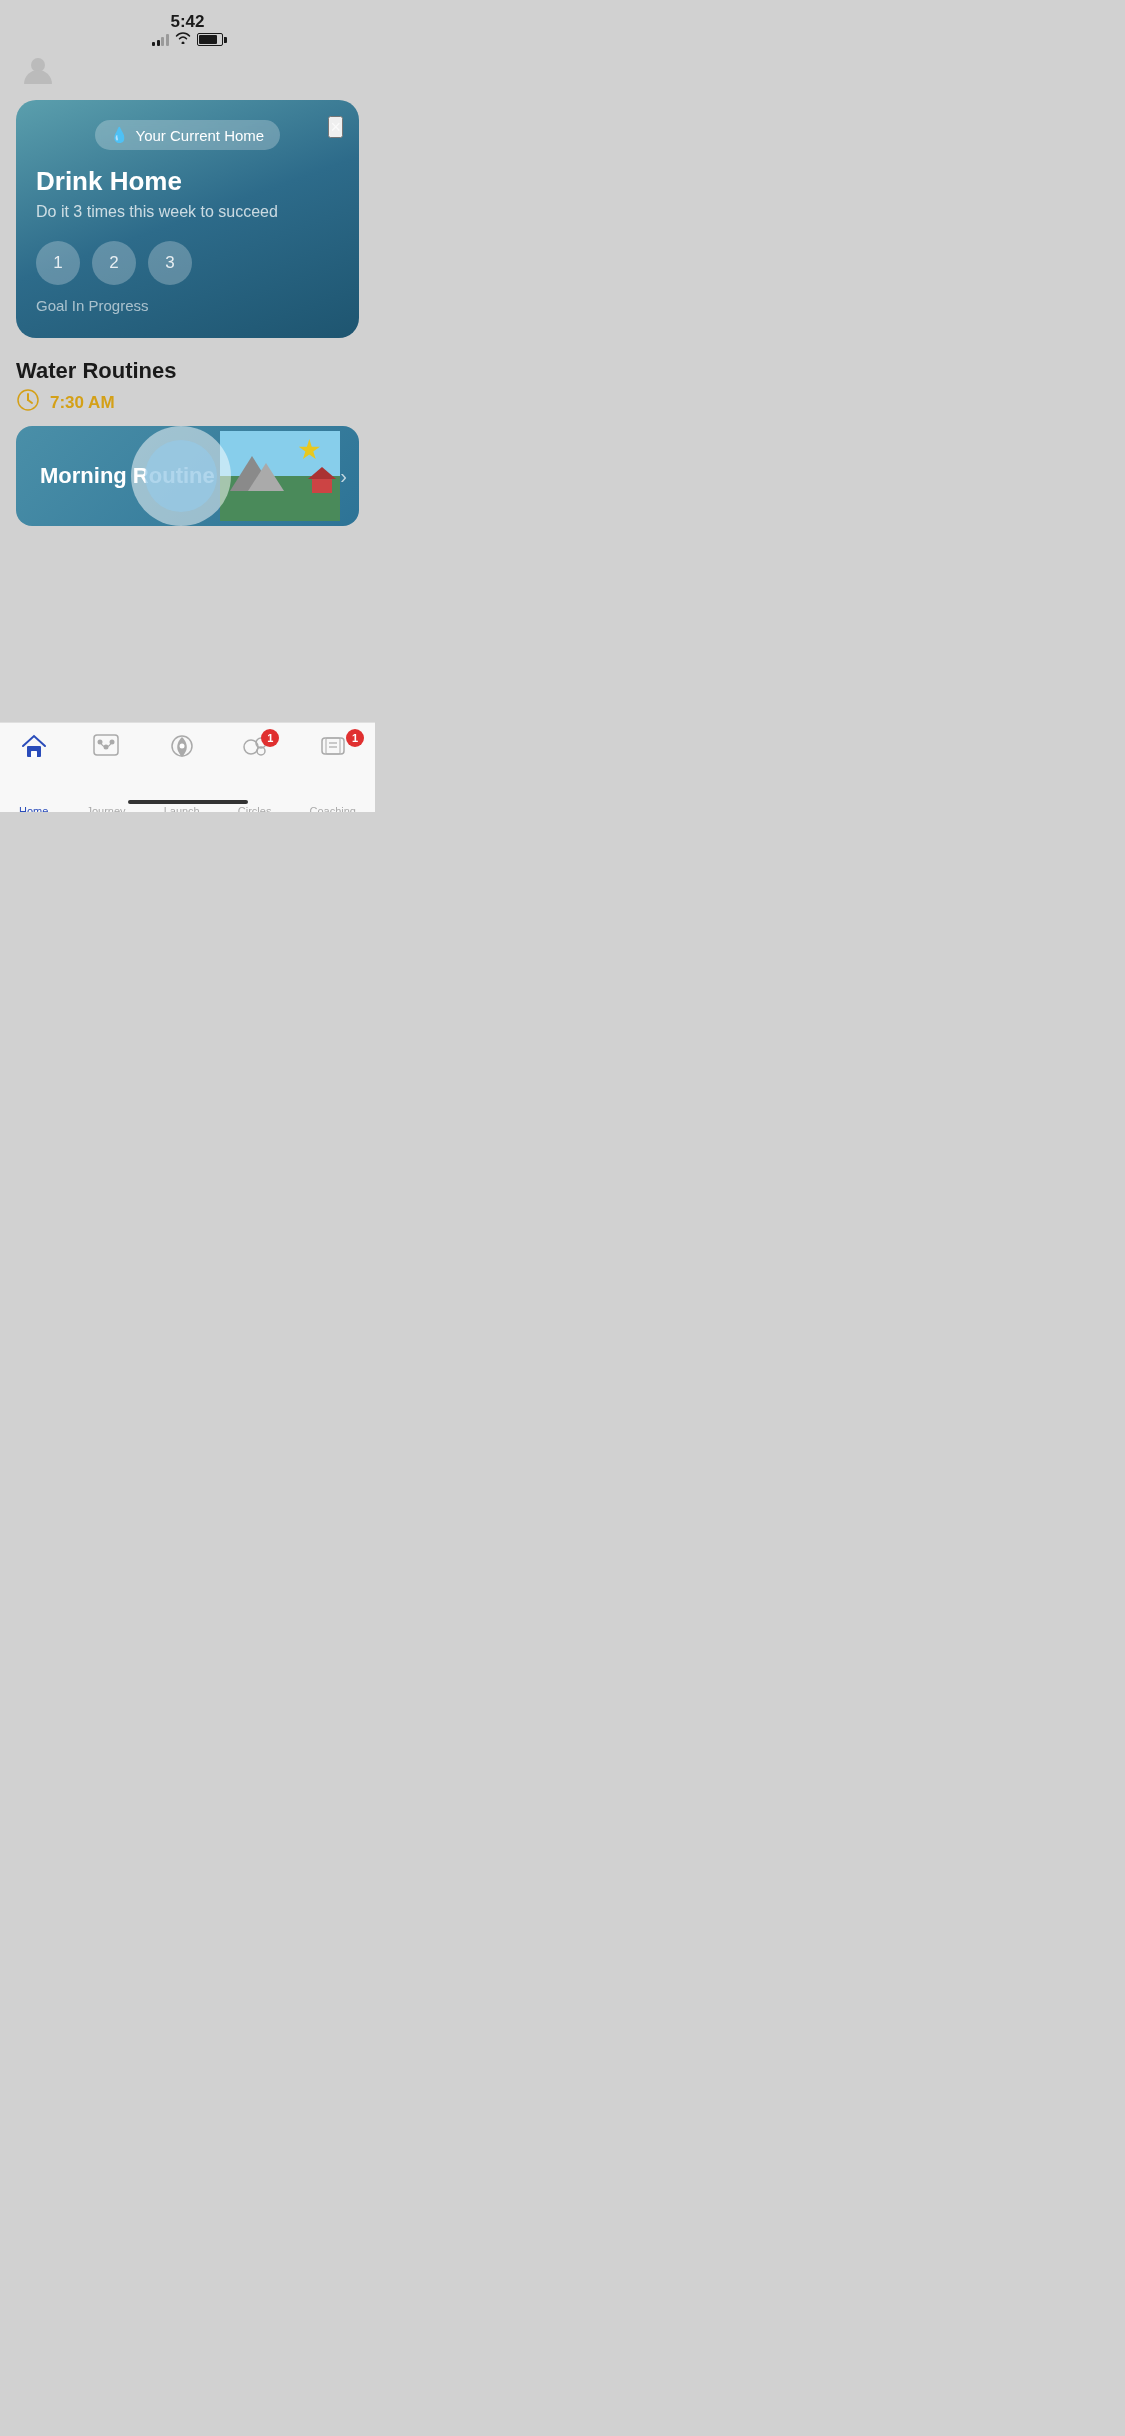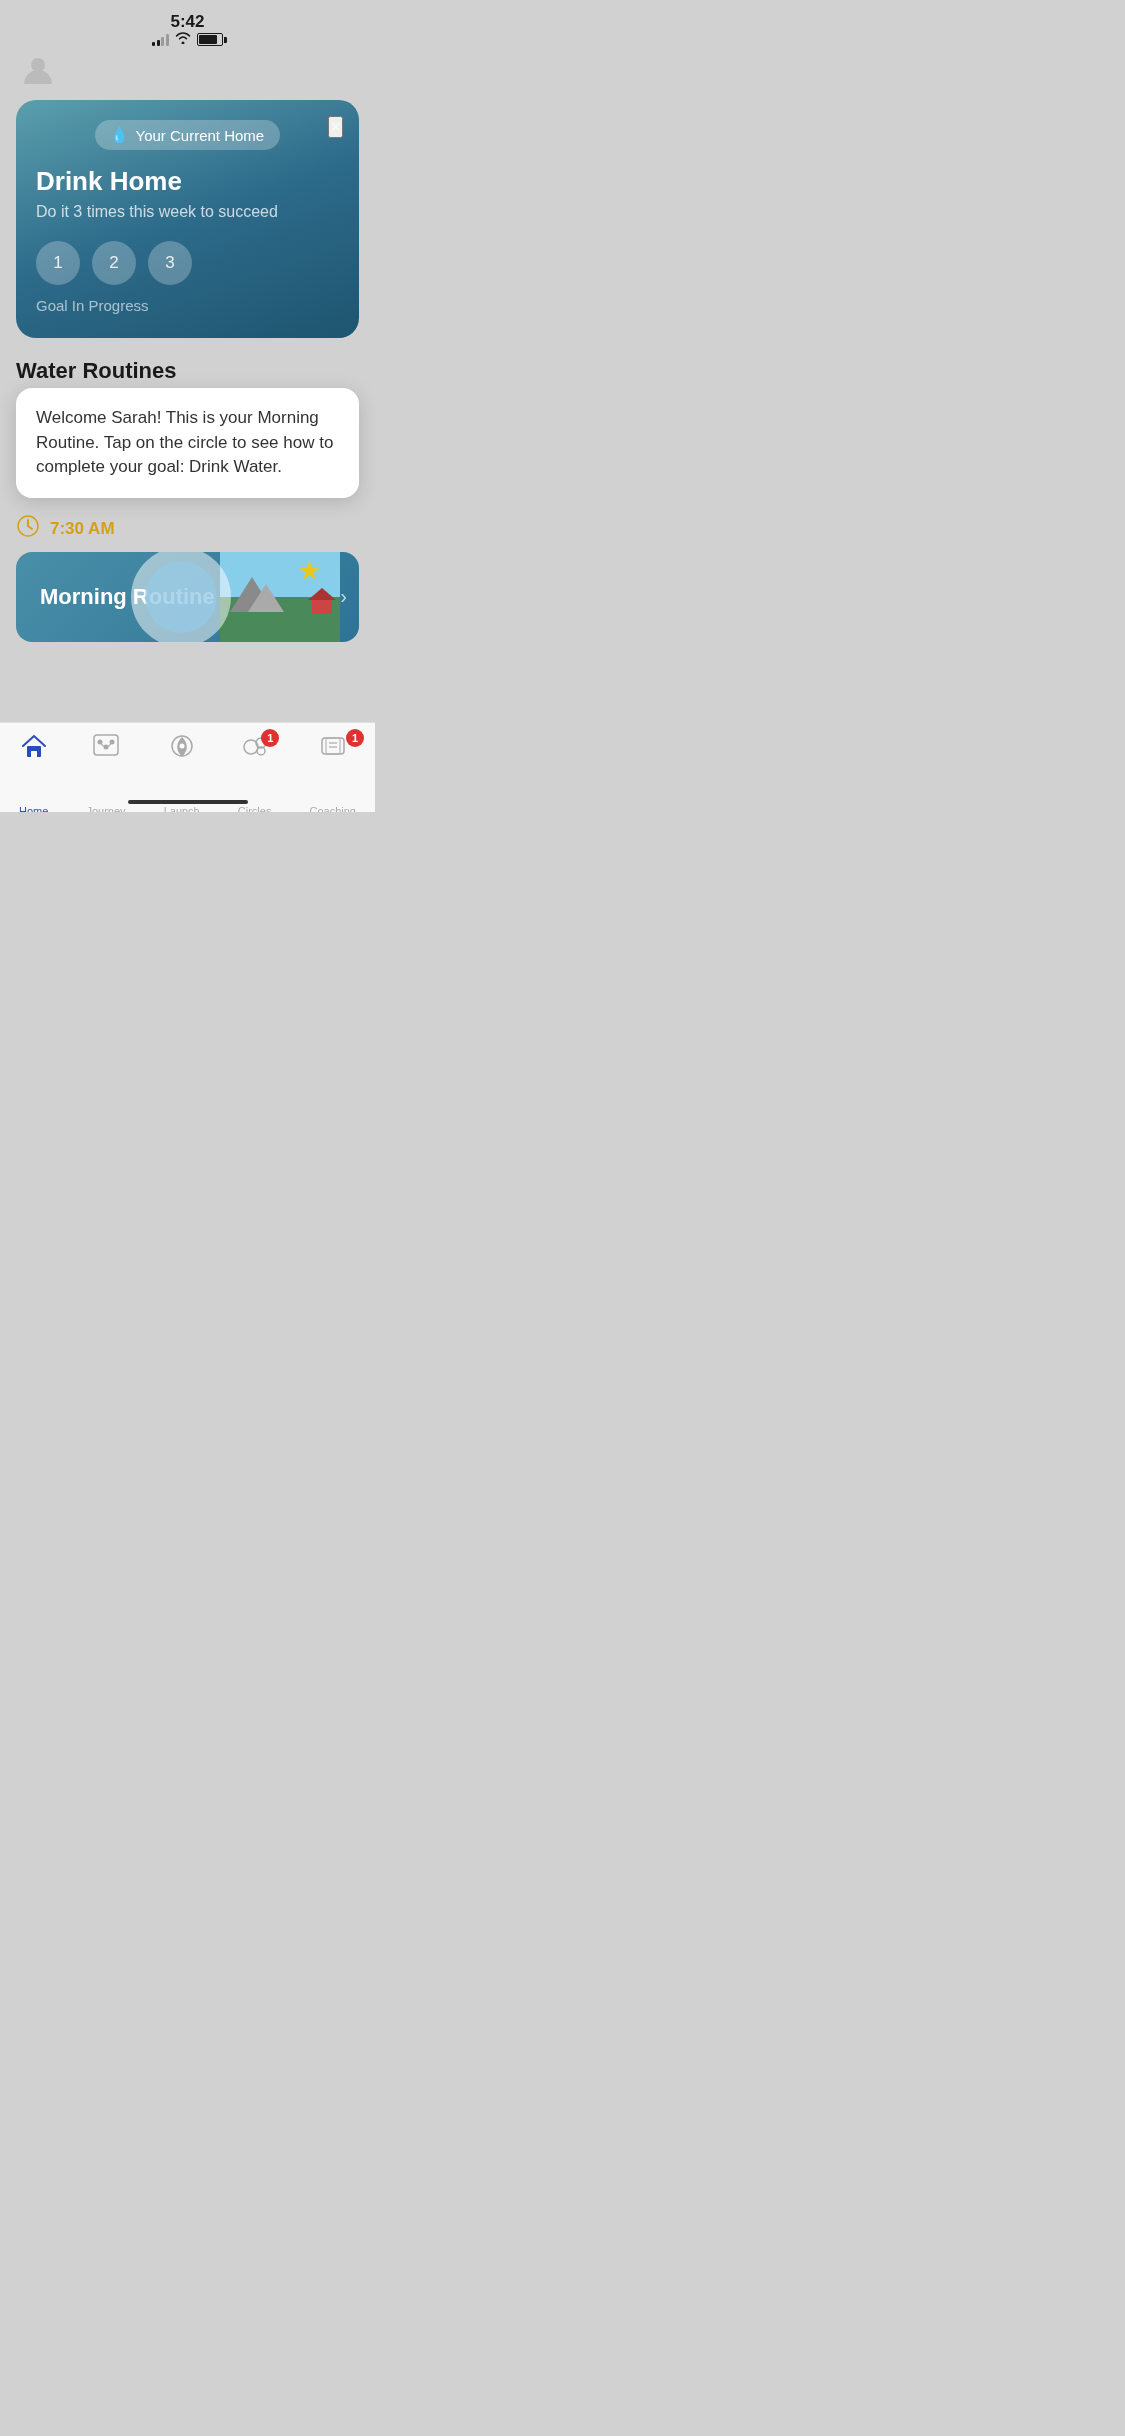--- a/index.html
+++ b/index.html
@@ -228,21 +228,21 @@
 
     
     .routine-card {
       background: linear-gradient(135deg, #4a8fa8 0%, #2d7396 100%);
       border-radius: 16px;
       padding: 0;
       display: flex;
       align-items: center;
       overflow: hidden;
       position: relative;
-      height: 90px;
+      height: 100px;
     }
 
     .routine-card-title {
       color: #fff;
       font-size: 22px;
       font-weight: 600;
       padding-left: 24px;
       flex: 1;
       z-index: 2;
     }
@@ -461,23 +461,20 @@
     <div class="goal-steps">
       <div class="goal-step">1</div>
       <div class="goal-step">2</div>
       <div class="goal-step">3</div>
     </div>
     <div class="goal-status">Goal In Progress</div>
   </div>
 
   <div class="section-title">Water Routines</div>
 
-  <div class="tooltip">
-    <span class="tooltip-text">Welcome Sarah! This is your Morning Routine. Tap on the circle to see how to complete your goal: Drink Water.</span>
-  </div>
 
   <div class="routine-wrapper">
 
     <div class="routine-time-row">
       <span class="routine-time-icon">
         
         <svg width="24" height="24" viewBox="0 0 24 24" fill="none">
           <circle cx="12" cy="12" r="10" stroke="#d4a017" stroke-width="1.5" fill="none"></circle>
           <line x1="12" y1="6" x2="12" y2="12" stroke="#d4a017" stroke-width="2" stroke-linecap="round"></line>
           <line x1="12" y1="12" x2="16" y2="15" stroke="#d4a017" stroke-width="2" stroke-linecap="round"></line>

